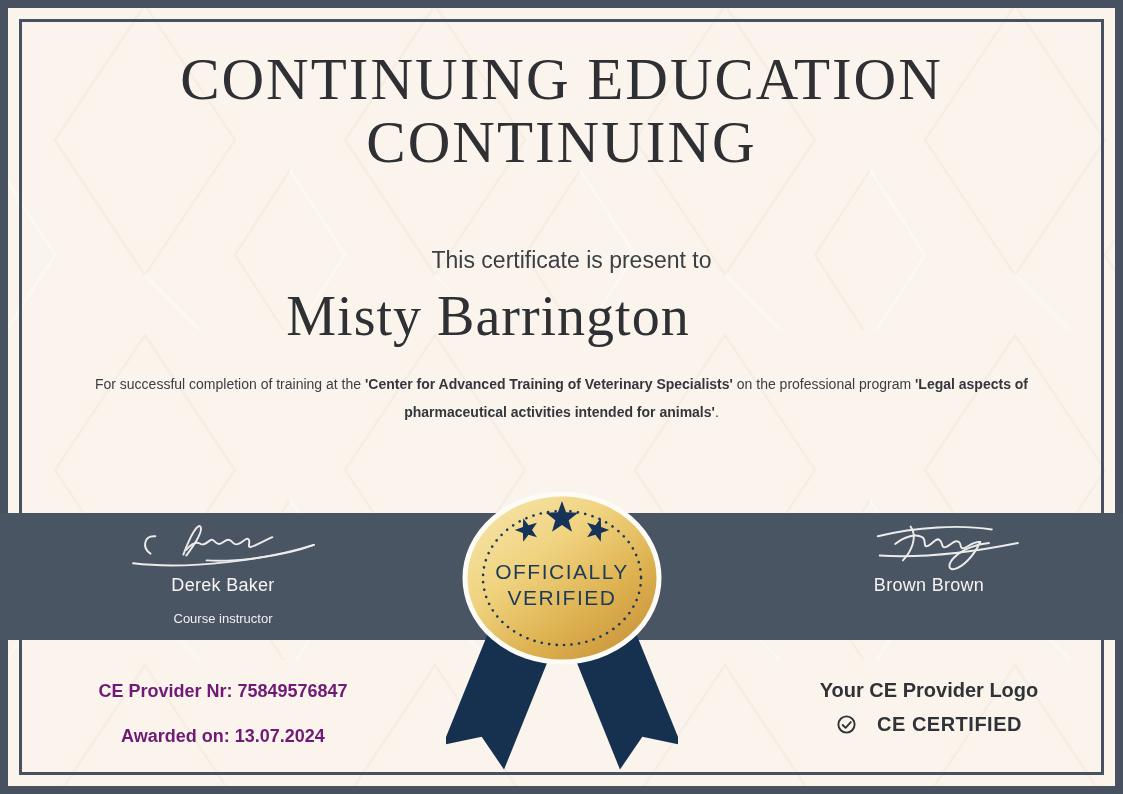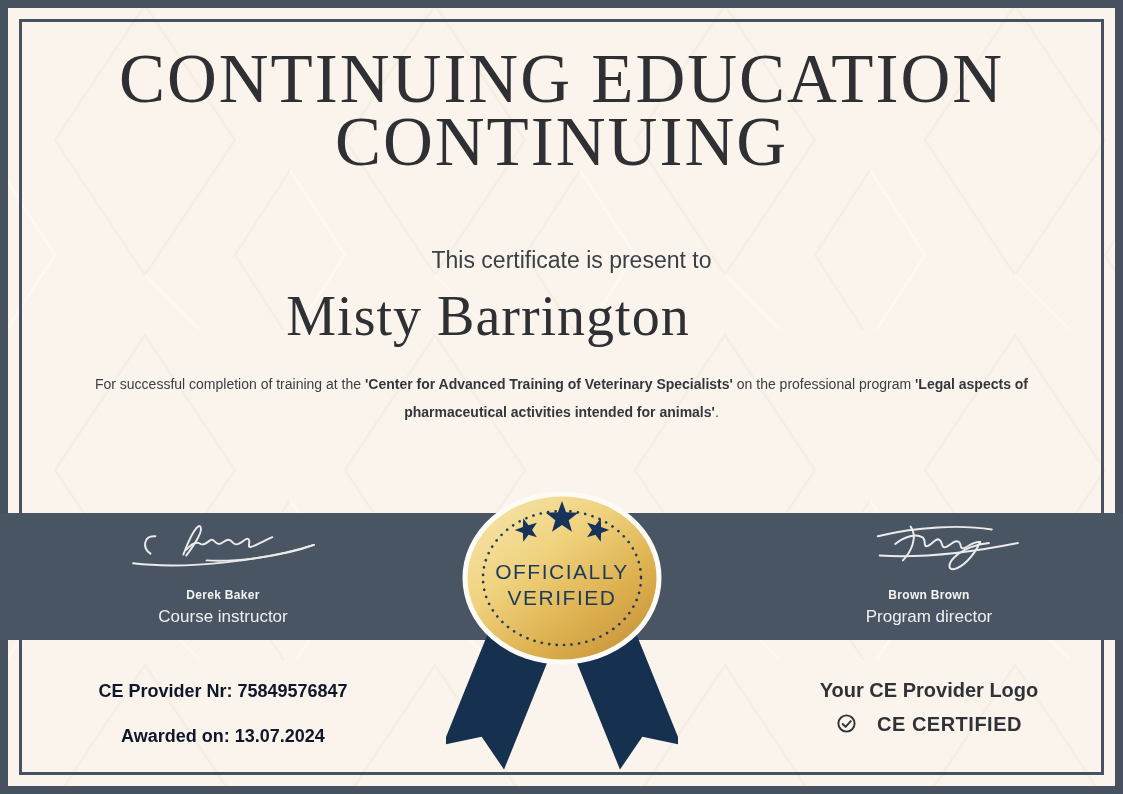--- a/index.html
+++ b/index.html
@@ -22,21 +22,21 @@
   }
   .inner-frame {
     left: 19px; top: 19px; width: 1085px; height: 756px;
     border: 3.5px solid #47515f; z-index: 1;
   }
 
   
   .title {
     left: 0; top: 48px; width: 1123px; text-align: center; z-index: 2;
     font-family: "Liberation Serif", serif;
-    font-size: 69px; line-height: 63px; font-weight: 500;
+    font-size: 59px; line-height: 63px; font-weight: 500;
     color: #2e3033; letter-spacing: 2px;
   }
   .presented {
     left: 0; top: 247px; width: 1123px; text-align: center; z-index: 2;
     font-size: 23px; color: #3b4047; padding-left: 20px;
   }
   .recipient {
     left: 0; top: 284px; width: 976px; text-align: center; z-index: 2;
     font-family: "Liberation Serif", serif;
     font-size: 56px; color: #2e3033; letter-spacing: 1px;
@@ -51,43 +51,43 @@
   .band {
     left: 0; top: 513px; width: 1123px; height: 127px;
     background: #4a5564; z-index: 2;
   }
 
   
   .sig-block { z-index: 3; width: 260px; text-align: center; color: #f5f4f2; }
   .sig-block.left  { left: 93px;  top: 514px; }
   .sig-block.right { left: 799px; top: 514px; }
   .sig-svg { width: 210px; height: 58px; display: block; margin: 0 auto; }
-  .sig-name { font-size: 12px; font-weight: 700; margin-top: 16px; letter-spacing: .3px; }
-  .sig-role { font-size: 17px; font-weight: 400; margin-top: 5px; color: #eef0f2; }
+  .sig-name { font-size: 18px; font-weight: 400; margin-top: 3px; letter-spacing: .3px; }
+  .sig-role { font-size: 13px; font-weight: 400; margin-top: 15px; color: #eef0f2; }
 
   
   #badge { left: 446px; top: 474px; width: 232px; height: 301px; z-index: 4; }
   .badge-text {
     font-family: "Liberation Sans", sans-serif;
     font-size: 21px; font-weight: 500; letter-spacing: 1.5px;
     fill: #1c3a5c; text-anchor: middle;
   }
 
   
   .footer-left {
     left: 63px; top: 681px; width: 320px; text-align: center; z-index: 2;
-    font-size: 18px; font-weight: 600; color: #0f172a;
+    font-size: 18px; font-weight: 600; color: #701a75;
   }
   .footer-left .row2 { margin-top: 24px; }
   .footer-right {
     left: 769px; top: 679px; width: 320px; text-align: center; z-index: 2;
     font-size: 20px; font-weight: 600; color: #2f3338;
   }
   .certified-row {
-    margin-top: 11px; display: flex; 
+    margin-top: 11px; display: flex; align-items: center;
     justify-content: center; gap: 20px; letter-spacing: .5px;
   }
   .check-icon { width: 21px; height: 21px; display: block; }
 </style>
 </head>
 <body>
 
 <svg id="bg-pattern" class="layer" aria-hidden="true">
   <defs>
     <pattern id="diamonds" width="290" height="330" patternUnits="userSpaceOnUse">
@@ -136,21 +136,20 @@
   <svg class="sig-svg" viewBox="0 0 210 60">
     <g fill="none" stroke="#f5f4f2" stroke-width="2" stroke-linecap="round" opacity="0.95">
       <path d="M52,23 C92,13 138,11 170,16"></path>
       <path d="M86,13 C94,24 86,40 78,48"></path>
       <path d="M70,31 C80,23 92,20 98,24 C103,27 98,35 104,33 C110,30 112,24 116,27 C120,30 117,36 123,34 C129,31 132,26 136,29 C139,31 136,37 142,35 C148,32 152,28 158,29"></path>
       <path d="M158,29 C151,44 140,55 131,57 C124,58 125,51 131,45 C139,37 154,31 167,30"></path>
       <path d="M54,43 C100,46 152,39 197,30"></path>
     </g>
   </svg>
   <div class="sig-name">Brown Brown</div>
-  <div class="sig-role">Program director</div>
 </div>
 
 <svg id="badge" class="layer" viewBox="0 0 232 301">
   <defs>
     <linearGradient id="gold" x1="0%" y1="0%" x2="85%" y2="100%">
       <stop offset="0%" stop-color="#f7e8b2"></stop>
       <stop offset="40%" stop-color="#f0d37f"></stop>
       <stop offset="72%" stop-color="#ddb04e"></stop>
       <stop offset="100%" stop-color="#c6923a"></stop>
     </linearGradient>

